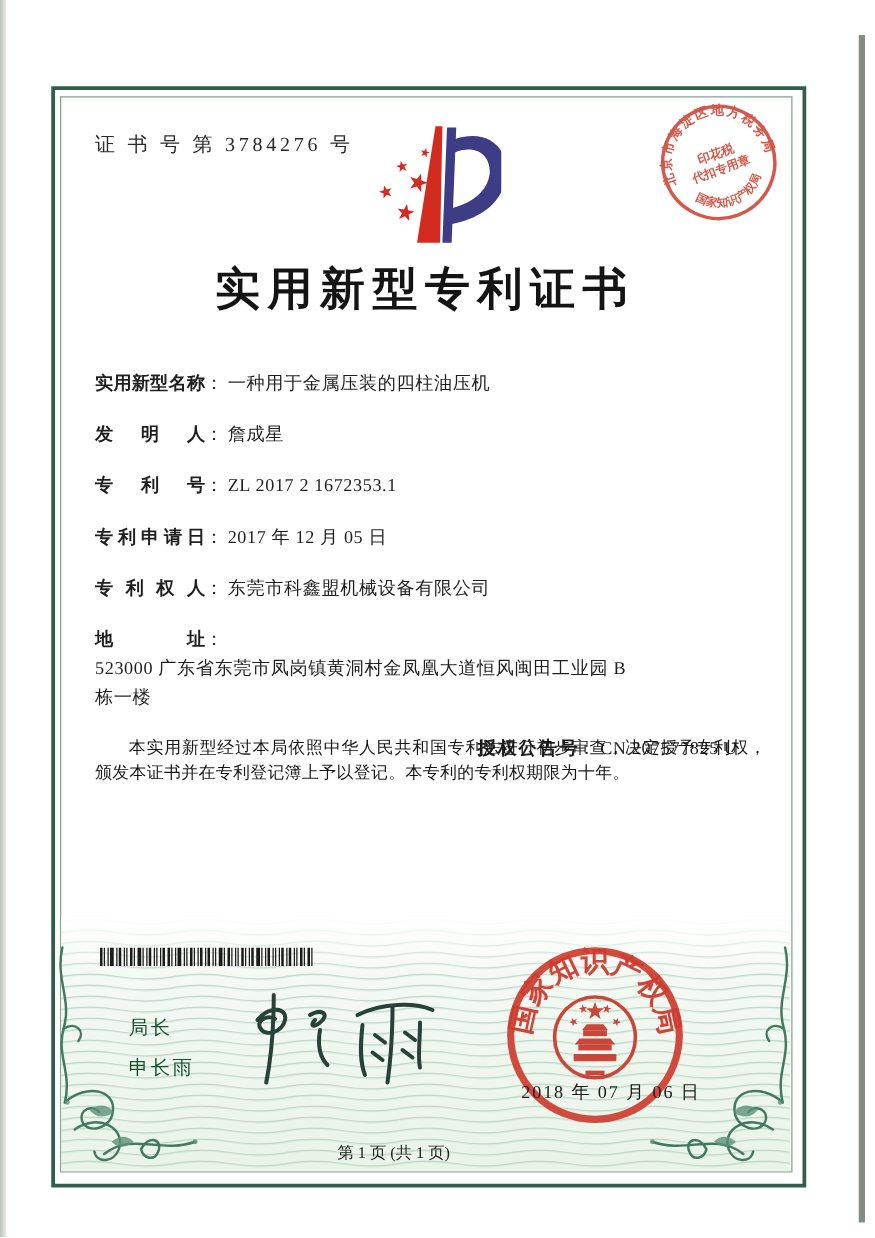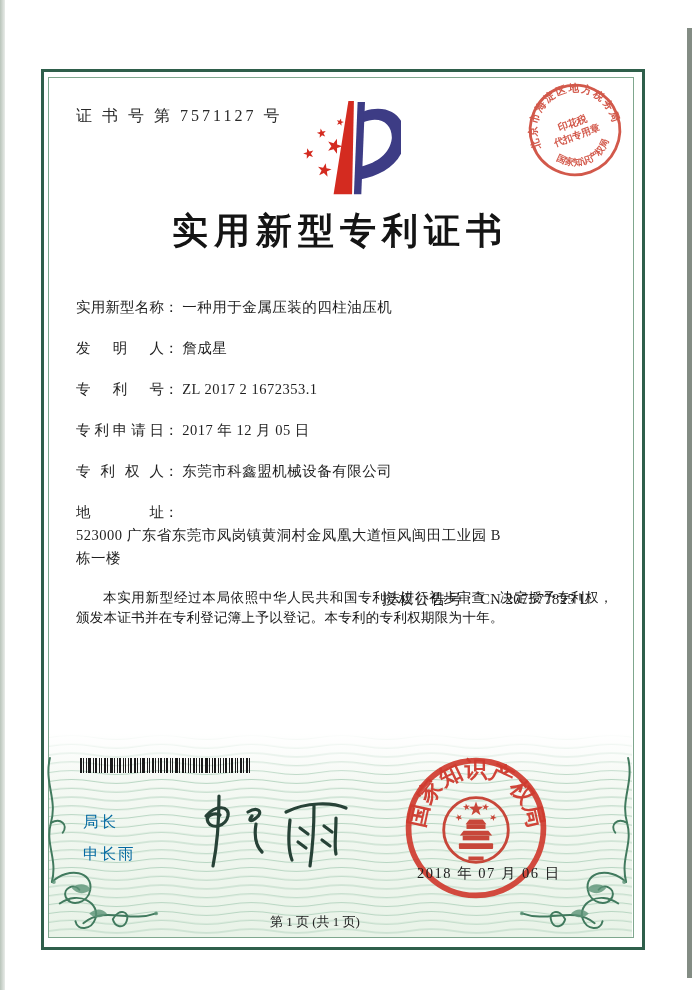--- a/index.html
+++ b/index.html
@@ -15,43 +15,43 @@
   
   .cert-no{position:absolute;left:76px;top:106px;font-size:16px;letter-spacing:3px;color:#2a2a2a;}
   .logo{position:absolute;left:281px;top:94px;}
   .tax-stamp{position:absolute;left:527px;top:82px;transform:rotate(-20deg);opacity:.92;}
   .title{position:absolute;left:41px;top:207px;width:598px;text-align:center;
          font-size:36px;font-weight:700;letter-spacing:6px;color:#141414;}
   
   .fields{position:absolute;left:76px;top:296px;width:540px;font-size:14.5px;line-height:23px;}
   .field-row{margin-bottom:18px;white-space:nowrap;}
   .field-row.addr{white-space:normal;}
-  .flabel{display:inline-block;width:88px;text-align:justify;text-align-last:justify;vertical-align:top;}
+  .flabel{display:inline-block;width:88px;text-align:justify;text-align-last:justify;vertical-align:top;font-weight:bold;}
   .colon{display:inline-block;vertical-align:top;}
   .fvalue{display:inline-block;vertical-align:top;max-width:440px;white-space:normal;letter-spacing:.5px;}
   .grant-row{position:relative;white-space:nowrap;}
   .grant-right{position:absolute;left:286px;top:0;}
   .grant-right .flabel{width:80px;margin-left:20px;}
   
   .paras{position:absolute;left:76px;top:588px;width:537px;font-size:13.5px;line-height:19.5px;
          text-align:justify;letter-spacing:.3px;color:#161616;}
   .paras p{margin:0;text-indent:2em;}
   
   .panel{position:absolute;left:49px;top:733px;width:583px;height:204px;overflow:hidden;
          background:linear-gradient(180deg,#f8fbf7,#e9f3e8);}
   .panel-fade{position:absolute;left:0;top:0;width:100%;height:46px;
               background:linear-gradient(#ffffff,rgba(255,255,255,0));}
   .flourish{position:absolute;z-index:2;}
   .flourish.left{left:44px;top:756px;}
   .flourish.right{left:516px;top:756px;transform:scaleX(-1);}
   
   .barcode{position:absolute;left:80px;top:758px;width:178px;height:15px;overflow:hidden;z-index:3;font-size:0;}
   .barcode i{display:inline-block;height:100%;background:#1b1b1b;}
-  .director{position:absolute;left:83px;top:812px;z-index:3;
-            font-family:"Liberation Sans","DejaVu Sans",sans-serif;font-size:15.5px;color:#0369a1;}
+  .director{position:absolute;left:103px;top:812px;z-index:3;
+            font-family:"Liberation Sans","DejaVu Sans",sans-serif;font-size:15.5px;color:#14532d;}
   .director div{margin-bottom:11px;letter-spacing:2px;}
   .signature{position:absolute;left:186px;top:790px;z-index:4;}
   .seal{position:absolute;left:400px;top:752px;z-index:4;}
   .seal-date{position:absolute;left:417px;top:864px;z-index:5;font-size:14.5px;
              letter-spacing:1.5px;color:#1c1c1c;}
   .footer{position:absolute;left:232px;top:913px;width:166px;text-align:center;z-index:3;
           font-size:13px;color:#222;}
   .seal-text{font-family:"Liberation Serif","DejaVu Serif",serif;font-weight:bold;}
 </style>
 </head>
@@ -102,21 +102,21 @@
       <path d="M70,166 c6,-12 18,-8 14,2 c-3,8 -12,6 -14,-2"></path>
     </g>
     <g fill="#5d9478" opacity="0.8">
       <path d="M28,134 q12,-8 20,2 q-12,8 -20,-2"></path>
       <path d="M46,160 q10,-8 18,0 q-10,8 -18,0"></path>
       <circle cx="10" cy="128" r="2"></circle>
         <circle cx="114" cy="160" r="2"></circle>
     </g>
   </svg>
 
-  <div class="cert-no">证 书 号 第 7571127 号</div>
+  <div class="cert-no">证 书 号 第 3784276 号</div>
 
   <svg class="logo" width="120" height="110" viewBox="0 0 130 110">
     <defs>
       <path id="st" d="M0,-10 L2.4,-3.2 L9.5,-3.1 L3.8,1.2 L5.9,8.1 L0,4 L-5.9,8.1 L-3.8,1.2 L-9.5,-3.1 L-2.4,-3.2 Z"></path>
     </defs>
     <g fill="#d42b20">
       <use href="#st" transform="translate(64,26) scale(0.42) rotate(14)"></use>
       <use href="#st" transform="translate(44,38) scale(0.52) rotate(-12)"></use>
       <use href="#st" transform="translate(58,52) scale(0.85) rotate(18)"></use>
       <use href="#st" transform="translate(30,60) scale(0.6) rotate(-16)"></use>

